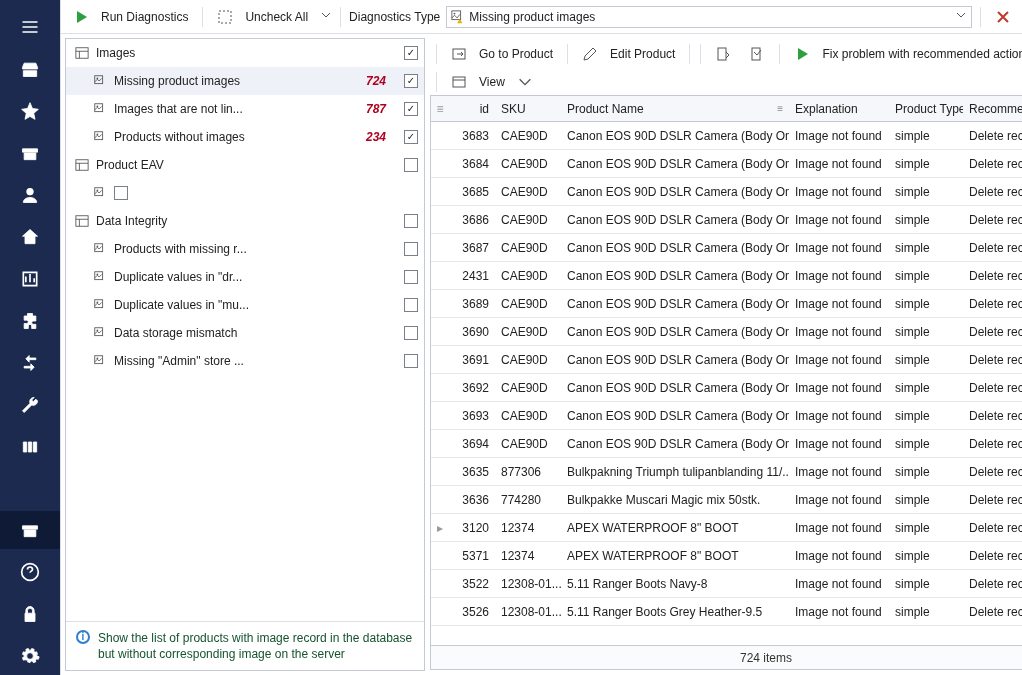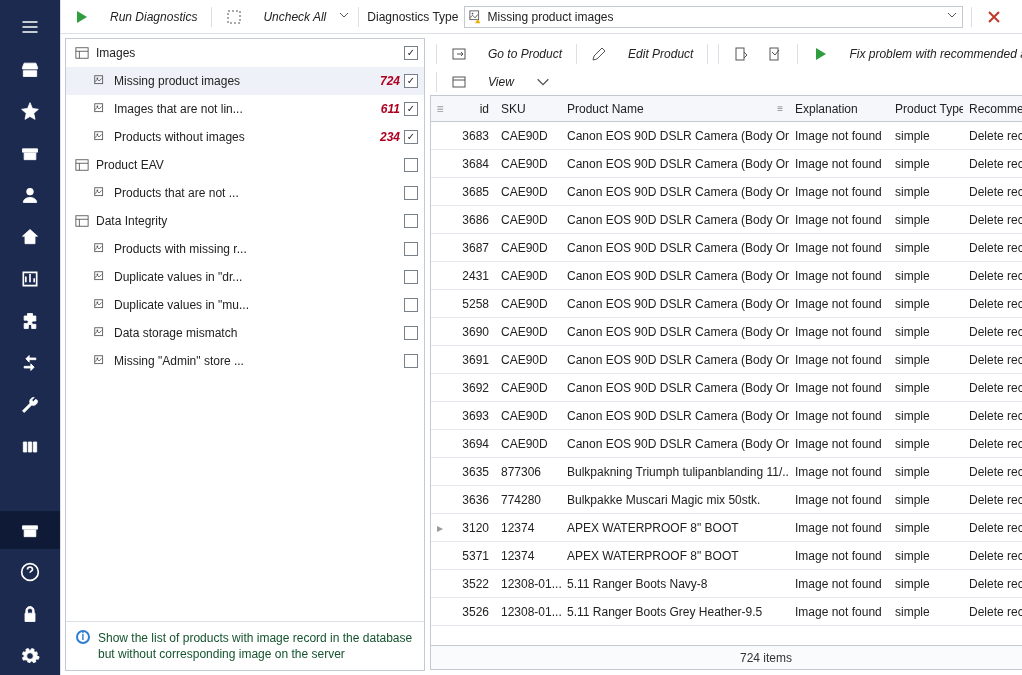--- a/index.html
+++ b/index.html
@@ -3,33 +3,33 @@
 <meta charset="utf-8">
 <style>
 *{box-sizing:border-box;margin:0;padding:0;font-family:"Segoe UI",Tahoma,sans-serif;font-size:12px;color:#222;}
 body{width:1022px;height:675px;overflow:hidden;background:#fff;display:flex;}
 .leftbar{width:60px;background:#1b2a4e;display:flex;flex-direction:column;align-items:center;padding-top:8px;gap:4px;}
 .leftbar .lbtn{width:60px;height:38px;display:flex;align-items:center;justify-content:center;cursor:pointer;}
 .leftbar .lbtn.sel{background:#0f1a36;}
 .leftbar svg{width:20px;height:20px;fill:#fff;stroke:#fff;}
 .rightpane{flex:1;display:flex;flex-direction:column;border-left:1px solid #dcdfe5;}
 .toolbar{display:flex;align-items:center;height:34px;border-bottom:1px solid #dcdfe5;padding:0 6px;gap:6px;}
-.tbtn{display:flex;align-items:center;gap:21px;padding:3px 6px;cursor:pointer;border-radius:2px;font-style:italic;}
+.tbtn{display:flex;align-items:center;gap:12px;padding:3px 6px;cursor:pointer;border-radius:2px;}
 .tbtn svg{width:16px;height:16px;}
 .sep{width:1px;height:20px;background:#dcdfe5;margin:0 2px;}
 .combo{flex:1;height:22px;border:1px solid #c4c9d4;display:flex;align-items:center;padding:0 4px;gap:4px;background:#fff;cursor:text;}
 .combo .dd{margin-left:auto;cursor:pointer;}
 .content{flex:1;display:flex;min-height:0;}
 .tree-panel{width:360px;border:1px solid #c4c9d4;margin:4px;display:flex;flex-direction:column;}
 .tree{flex:1;overflow:auto;}
 .tnode{display:flex;align-items:center;height:28px;padding-right:6px;border-bottom:0px solid transparent;}
 .tnode.sel{background:#eef1f7;}
 .tnode .ico{width:16px;height:16px;margin-right:6px;display:flex;align-items:center;justify-content:center;}
 .tnode .lbl{flex:1;white-space:nowrap;overflow:hidden;text-overflow:ellipsis;}
-.tnode .cnt{color:#b00020;font-weight:bold;font-style:italic;margin-left:6px;margin-right:4px;}
+.tnode .cnt{color:#b00020;font-weight:bold;font-style:italic;margin-left:6px;margin-right:18px;}
 .tnode .chk{width:14px;height:14px;border:1px solid #7a7f8c;background:#fff;display:flex;align-items:center;justify-content:center;cursor:pointer;}
 .tnode .chk.on::after{content:"✓";font-size:10px;color:#222;line-height:1;}
 .tnode.group{font-weight:normal;}
 .tnode .pad0{width:8px;}
 .tnode .pad1{width:26px;}
 .tree-foot{border-top:1px solid #dcdfe5;padding:8px 8px 8px 10px;display:flex;gap:8px;}
 .tree-foot .info{width:14px;height:14px;border:2px solid #2d7dd2;border-radius:50%;display:flex;align-items:center;justify-content:center;color:#2d7dd2;font-weight:bold;font-size:10px;flex-shrink:0;}
 .tree-foot .txt{color:#14532d;line-height:1.35;}
 .grid-panel{flex:1;margin:4px 4px 4px 0;border:1px solid #fff;display:flex;flex-direction:column;}
 .grid-toolbar{display:flex;align-items:center;height:30px;gap:6px;padding:0 4px;}
@@ -206,21 +206,21 @@
           <div class="tnode">
             <span class="pad1"></span>
       <span class="ico">
               <svg width="14" height="14" viewBox="0 0 16 16">
                 <rect x="2" y="2" width="9" height="9" fill="none" stroke="#555"></rect>
                 <circle cx="5" cy="5" r="1" fill="#555"></circle>
                 <path d="M2 9l3-3 2 2 3-3" fill="none" stroke="#555"></path>
               </svg>
             </span>
       <span class="lbl">Images that are not lin...</span>
-      <span class="cnt">611</span>
+      <span class="cnt">787</span>
       <span class="chk on"></span>
           </div>
           <div class="tnode">
             <span class="pad1"></span>
       <span class="ico">
               <svg width="14" height="14" viewBox="0 0 16 16">
                 <rect x="2" y="2" width="9" height="9" fill="none" stroke="#555"></rect>
                 <circle cx="5" cy="5" r="1" fill="#555"></circle>
                 <path d="M2 9l3-3 2 2 3-3" fill="none" stroke="#555"></path>
               </svg>
@@ -242,21 +242,20 @@
           </div>
           <div class="tnode">
             <span class="pad1"></span>
       <span class="ico">
               <svg width="14" height="14" viewBox="0 0 16 16">
                 <rect x="2" y="2" width="9" height="9" fill="none" stroke="#555"></rect>
                 <circle cx="5" cy="5" r="1" fill="#555"></circle>
                 <path d="M2 9l3-3 2 2 3-3" fill="none" stroke="#555"></path>
               </svg>
             </span>
-      <span class="lbl">Products that are not ...</span>
 
       <span class="chk "></span>
           </div>
           <div class="tnode group">
             <span class="pad0"></span>
     <span class="ico">
               <svg width="14" height="14" viewBox="0 0 16 16">
                 <rect x="1" y="2" width="14" height="12" fill="none" stroke="#555"></rect>
                 <path d="M1 6h14M5 6v8" stroke="#555"></path>
               </svg>
@@ -452,21 +451,21 @@
     <div class="gcell c0"></div>
     <div class="gcell c1">2431</div>
     <div class="gcell c2">CAE90D</div>
     <div class="gcell c3">Canon EOS 90D DSLR Camera (Body Only)</div>
     <div class="gcell c4">Image not found</div>
     <div class="gcell c5">simple</div>
     <div class="gcell c6">Delete record from da...</div>
             </div>
             <div class="grow">
     <div class="gcell c0"></div>
-    <div class="gcell c1">5258</div>
+    <div class="gcell c1">3689</div>
     <div class="gcell c2">CAE90D</div>
     <div class="gcell c3">Canon EOS 90D DSLR Camera (Body Only)</div>
     <div class="gcell c4">Image not found</div>
     <div class="gcell c5">simple</div>
     <div class="gcell c6">Delete record from da...</div>
             </div>
             <div class="grow">
     <div class="gcell c0"></div>
     <div class="gcell c1">3690</div>
     <div class="gcell c2">CAE90D</div>

